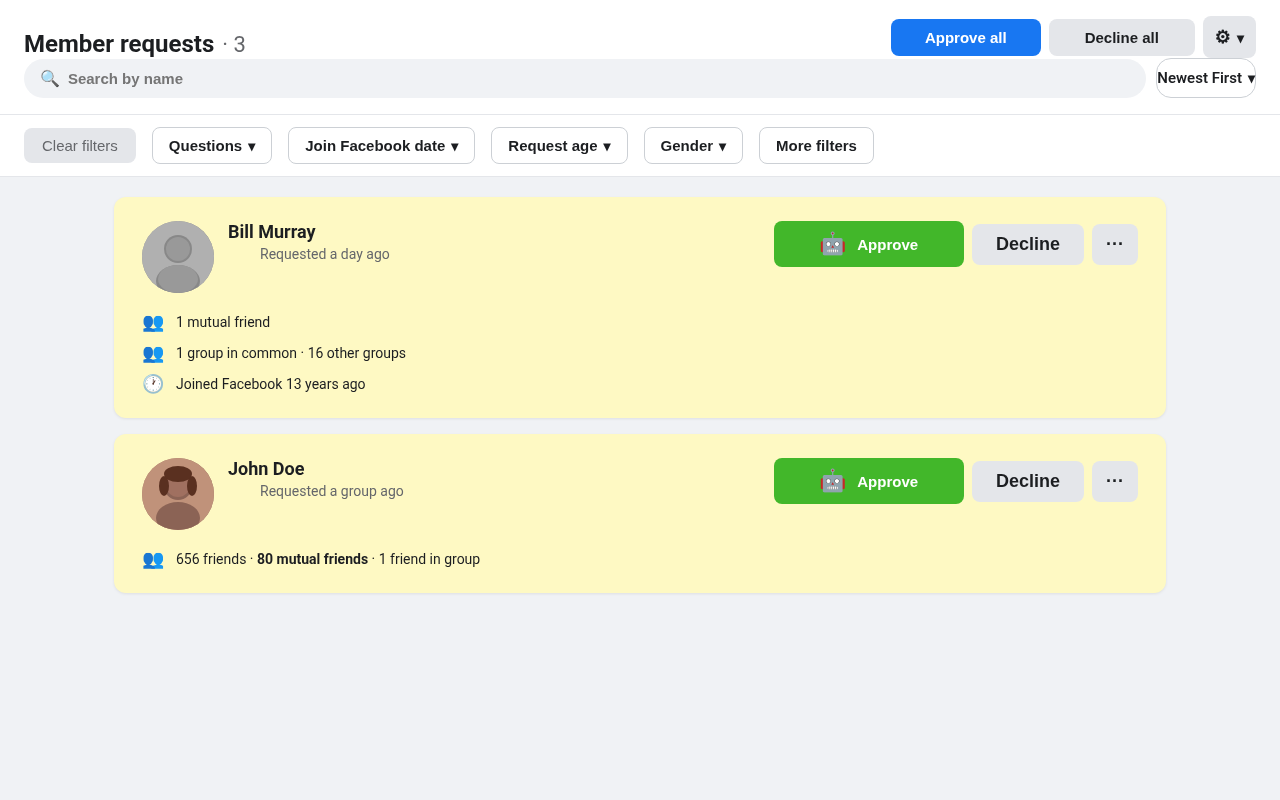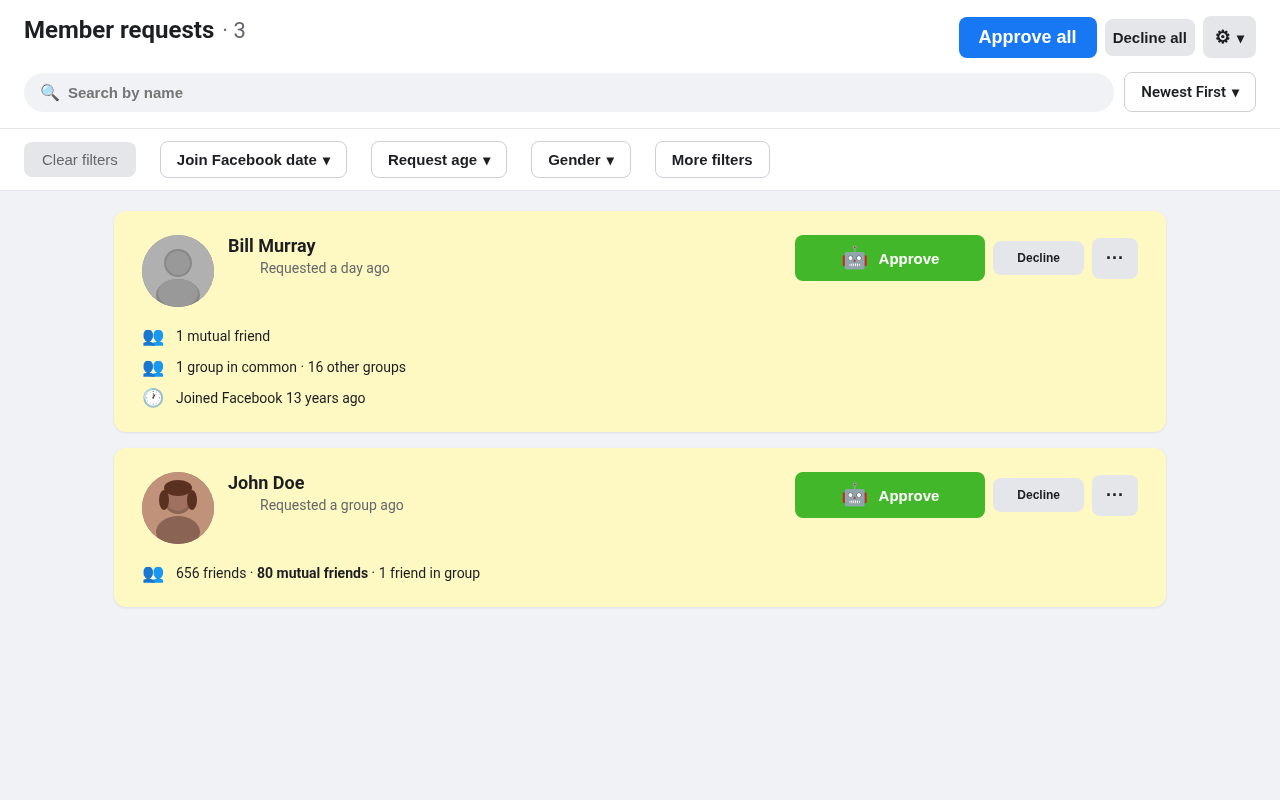--- a/index.html
+++ b/index.html
@@ -11,23 +11,22 @@
     }
 
     .top-bar {
       background: #fff;
       padding: 16px 24px;
       border-bottom: 1px solid #e4e6ea;
     }
 
     .header-row {
       display: flex;
-      align-items: flex-start;
+      align-items: flex-end;
       justify-content: space-between;
-      margin-bottom: 14px;
     }
 
     .page-title {
       font-size: 24px;
       font-weight: 700;
       display: flex;
       align-items: center;
       gap: 8px;
     }
 
@@ -41,32 +40,32 @@
       display: flex;
       gap: 8px;
       align-items: center;
     }
 
     .btn-approve-all {
       background: #1877f2;
       color: #fff;
       border: none;
       border-radius: 8px;
-      padding: 10px 20px;
-      font-size: 18px;
+      padding: 10px 34px;
+      font-size: 15px;
       font-weight: 600;
       cursor: pointer;
     }
 
     .btn-decline-all {
       background: #e4e6ea;
       color: #1c1e21;
       border: none;
       border-radius: 8px;
-      padding: 10px 8px;
+      padding: 10px 36px;
       font-size: 15px;
       font-weight: 600;
       cursor: pointer;
     }
 
     .btn-settings {
       background: #e4e6ea;
       color: #1c1e21;
       border: none;
       border-radius: 8px;
@@ -108,37 +107,37 @@
     }
 
     .search-icon-wrap {
       color: #65676b;
       font-size: 16px;
     }
 
     .sort-dropdown {
       background: #fff;
       border: 1px solid #ccd0d5;
-      border-radius: 8px;
-      padding: 10px 16px;
+      border-radius: 15px;
+      padding: 10px 0;
       font-size: 15px;
       font-weight: 600;
       cursor: pointer;
       display: flex;
       align-items: center;
       gap: 6px;
       white-space: nowrap;
     }
 
     .filter-row {
       background: #fff;
       padding: 12px 24px;
       display: flex;
       align-items: center;
-      gap: 24px;
+      gap: 16px;
       border-bottom: 1px solid #e4e6ea;
       flex-wrap: wrap;
     }
 
     .btn-clear-filters {
       background: #e4e6ea;
       color: #65676b;
       border: none;
       border-radius: 8px;
       padding: 9px 18px;
@@ -237,21 +236,21 @@
       min-width: 190px;
       justify-content: center;
     }
 
     .btn-decline {
       background: #e4e6ea;
       color: #1c1e21;
       border: none;
       border-radius: 8px;
       padding: 10px 24px;
-      font-size: 12px;
+      font-size: 18px;
       font-weight: 600;
       cursor: pointer;
     }
 
     .btn-more {
       background: #e4e6ea;
       color: #1c1e21;
       border: none;
       border-radius: 8px;
       padding: 10px 14px;
@@ -353,20 +352,24 @@
     </div>
     <div class="sort-dropdown">
       <span>Newest First</span>
       <span class="chevron-down"></span>
     </div>
   </div>
 </div>
 
 <div class="filter-row">
   <button class="btn-clear-filters">Clear filters</button>
+  <button class="btn-filter">
+    <span>Questions</span>
+    <span class="chevron-down"></span>
+  </button>
   <button class="btn-filter">
     <span>Join Facebook date</span>
     <span class="chevron-down"></span>
   </button>
   <button class="btn-filter">
     <span>Request age</span>
     <span class="chevron-down"></span>
   </button>
   <button class="btn-filter">
     <span>Gender</span>

